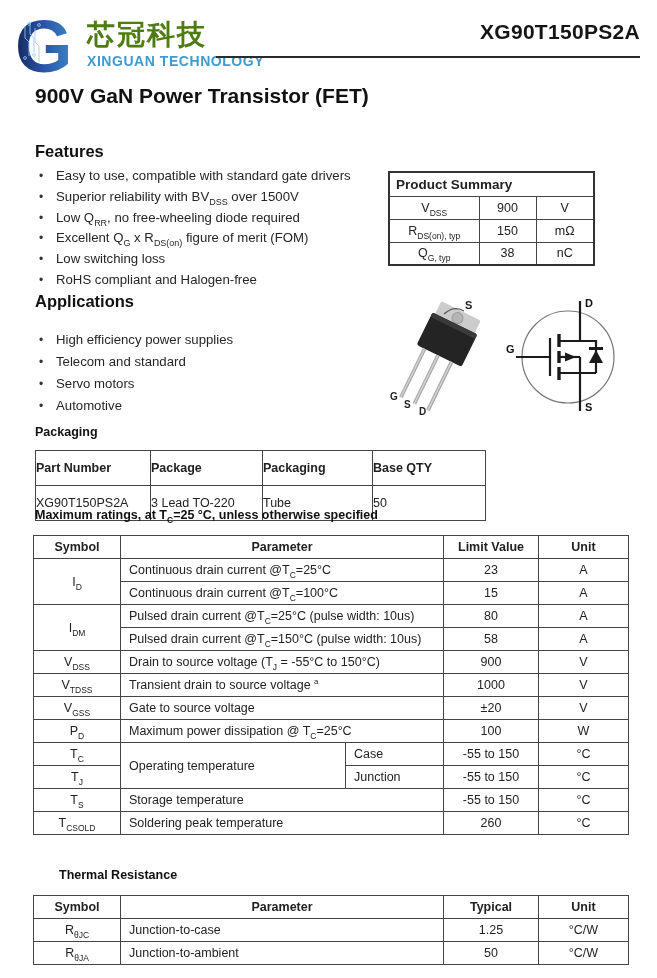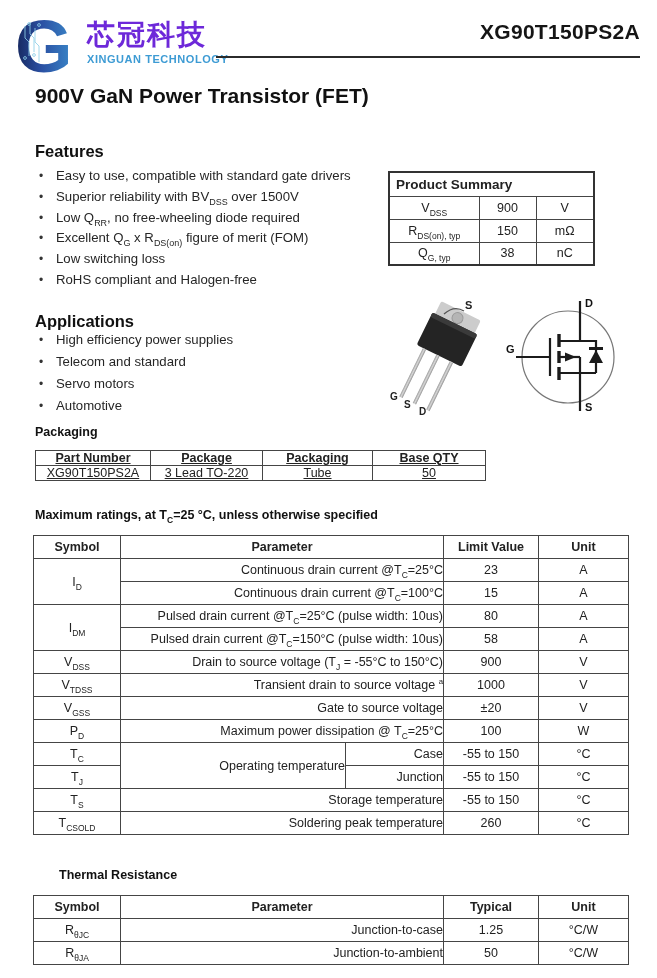--- a/index.html
+++ b/index.html
@@ -8,22 +8,22 @@
     position:relative; width:657px; height:978px; background:#ffffff;
     font-family:"Liberation Sans", sans-serif; color:#222; overflow:hidden;
     margin:0 auto;
   }
   sub { font-size:68%; line-height:0; }
   sup { font-size:62%; line-height:0; }
 
   
   .logo { position:absolute; left:18px; top:12px; display:flex; align-items:flex-start; }
   .logo-text { margin-left:5px; margin-top:6px; }
-  .logo-cn { font-size:28px; font-weight:bold; color:#6d28d9; line-height:34px; letter-spacing:2px; }
-  .logo-en { font-size:11px; font-weight:bold; color:#3d9bd4; letter-spacing:0.55px; margin-top:1px; }
+  .logo-cn { font-size:28px; font-weight:bold; color:#4d7c0f; line-height:34px; letter-spacing:2px; }
+  .logo-en { font-size:14px; font-weight:bold; color:#3d9bd4; letter-spacing:0.55px; margin-top:1px; }
   .part-number { position:absolute; top:20px; right:17px; font-size:21px; font-weight:bold; color:#151515; letter-spacing:0.3px; }
   .hdr-line { position:absolute; left:216px; top:56px; width:424px; height:0; border-top:2px solid #2b2b2b; }
 
   .doc-title { position:absolute; left:35px; top:84px; font-size:21px; font-weight:bold; color:#111; }
 
   .h2 { position:absolute; left:35px; font-size:16.5px; font-weight:bold; color:#111; }
   .h3 { position:absolute; left:35px; font-size:12.5px; font-weight:bold; color:#111; }
 
   ul.blist { position:absolute; left:39px; list-style:none; }
   ul.blist li { display:flex; }
@@ -35,28 +35,28 @@
   table td, table th { border:1px solid #454545; font-size:12.5px; color:#222; }
   th { font-weight:bold; }
 
   
   .ps-table { position:absolute; left:388px; top:171px; border:2px solid #333; }
   .ps-table td { text-align:center; height:23px; }
   .ps-table .ps-title { text-align:left; font-weight:bold; font-size:13.5px; padding:3px 6px; height:24px; }
 
   
   .pk-table { position:absolute; left:35px; top:450px; border:1.5px solid #333; }
-  .pk-table th, .pk-table td { text-align:center; height:15px;text-decoration:underline; }
+  .pk-table th, .pk-table td { text-align:left; height:35px; }
 
   
   .mx-table, .th-table { position:absolute; left:33px; border:1.5px solid #333; }
   .mx-table { top:535px; }
   .th-table { top:895px; }
   .mx-table th, .mx-table td, .th-table th, .th-table td { height:23px; text-align:center; }
-  .mx-table td.pl, .th-table td.pl { text-align:right; padding-left:8px; }
+  .mx-table td.pl, .th-table td.pl { text-align:left; padding-left:8px; }
 
   svg text { font-family:"Liberation Sans", sans-serif; }
 </style>
 </head>
 <body>
 
 <div class="page">
 
   <div class="logo">
     <svg width="64" height="68" viewBox="0 0 64 68">
@@ -137,21 +137,21 @@
       <td>mΩ</td>
     </tr>
     <tr>
       <td><span>Q</span><sub>G, typ</sub></td>
       <td>38</td>
       <td>nC</td>
     </tr>
   </tbody>
     </table>
 
-  <div class="h2" style="top:312px;">Applications</div>
+  <div class="h2" style="top:292px;">Applications</div>
   <ul class="blist apps" style="top:329px; width:330px;">
     <li>
         <span class="blt">•</span>
         <span>High efficiency power supplies</span>
       </li>
     <li>
         <span class="blt">•</span>
         <span>Telecom and standard</span>
       </li>
     <li>

